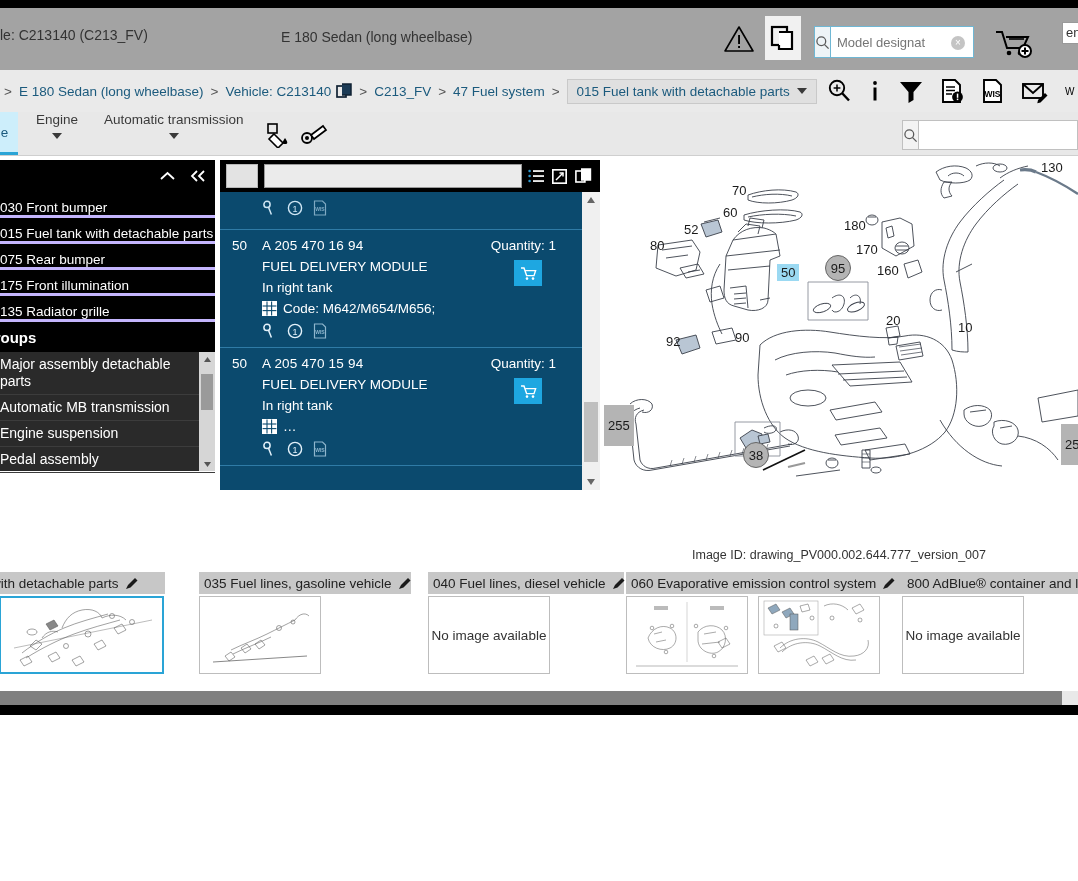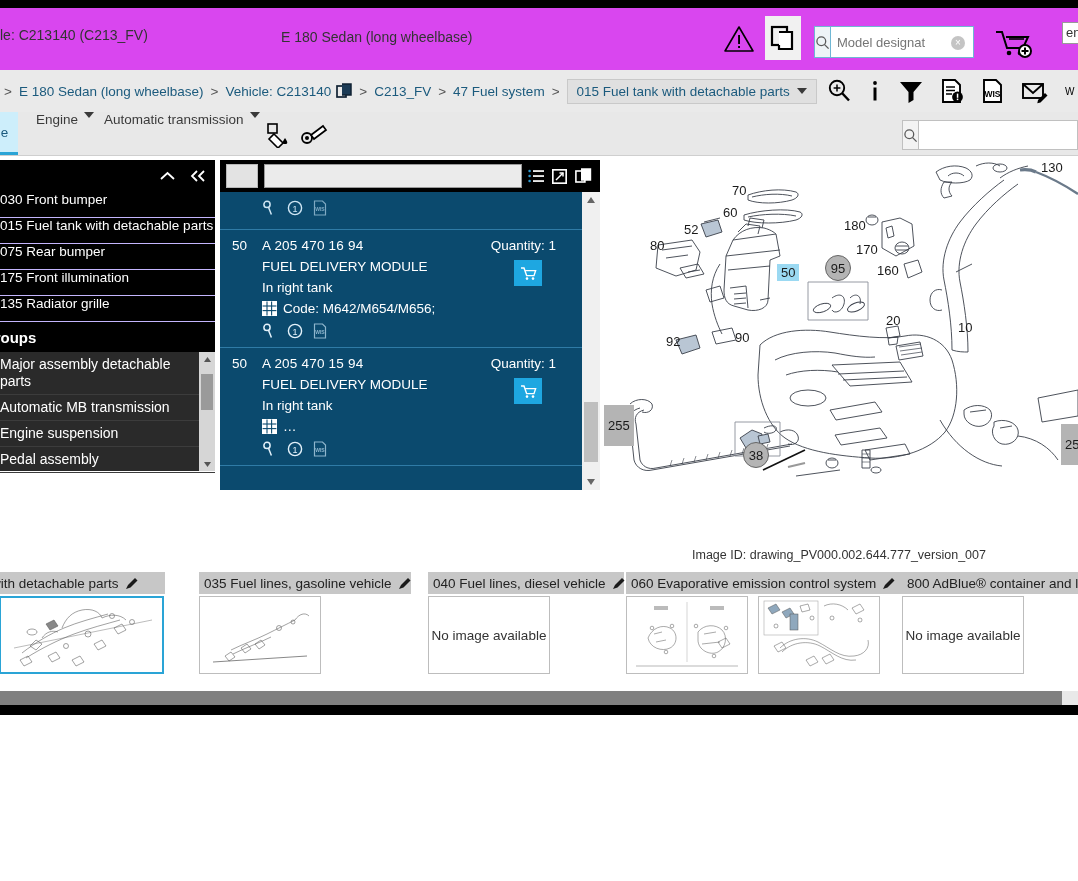--- a/index.html
+++ b/index.html
@@ -8,21 +8,21 @@
     background: #ffffff;
     font-family: "Liberation Sans", sans-serif;
     overflow: hidden;
   }
   #app { position: relative; width: 1078px; height: 881px; background: #ffffff; }
 
   
   .top-black { position:absolute; left:0; top:0; width:1078px; height:8px; background:#000; }
 
   
-  .header { position:absolute; left:0; top:8px; width:1078px; height:62px; background:#d946ef; }
+  .header { position:absolute; left:0; top:8px; width:1078px; height:62px; background:#a3a3a3; }
   .hdr-model { position:absolute; left:0; top:19px; font-size:14px; color:#333; white-space:nowrap; }
   .hdr-veh   { position:absolute; left:281px; top:21px; font-size:14px; color:#333; white-space:nowrap; }
   .warn-icon { position:absolute; left:722px; top:14px; width:34px; height:34px; }
   .copy-btn  { position:absolute; left:765px; top:8px; width:36px; height:44px;
                background:#f1f1f1; display:flex; align-items:center; justify-content:center; cursor:pointer; }
 
   .model-search { position:absolute; left:814px; top:18px; width:160px; height:32px;
                   border:1px solid #6fb7d4; display:flex; align-items:center; background:#fff; }
   .model-search .ms-ico { width:33px; height:30px; background:#eef4f7; border-right:1px solid #6fb7d4;
                           display:flex; align-items:center; justify-content:center; }
@@ -44,41 +44,41 @@
                 color:#1b5a7d; display:flex; align-items:center; gap:7px; cursor:pointer; }
   .crumb-icons { position:absolute; left:826px; top:0; height:42px; display:flex; align-items:center; gap:16px; }
   .crumb-icons .ci { cursor:pointer; display:flex; align-items:center; }
 
   
   .toolrow { position:absolute; left:0; top:112px; width:1078px; height:44px; background:#e8e8e8;
              border-bottom:1px solid #cfcfcf; }
   .tr-tab { position:absolute; left:0; top:0; height:43px; background:#cdeefb; padding:0 10px;
             display:flex; align-items:center; font-size:13.5px; color:#1b5a7d;
             border-bottom:3px solid #2aa4d6; cursor:pointer; }
-  .tr-menu { position:absolute; height:43px; display:flex; font-size:13.5px;
-             color:#3a3a3a; cursor:pointer; gap:6px; }
+  .tr-menu { position:absolute; height:43px; display:flex; align-items:center; font-size:13.5px;
+             color:#3a3a3a; cursor:pointer; gap:6px;flex-direction:column; }
   .caret { width:0;height:0;border-left:5px solid transparent;border-right:5px solid transparent;
            border-top:6px solid #3a3a3a; display:inline-block; }
   .tr-ico { position:absolute; top:10px; cursor:pointer; }
 
   .tool-search { position:absolute; left:902px; top:120px; width:176px; height:30px;
                  border:1px solid #c0c0c0; background:#fff; display:flex; align-items:center; }
   .tool-search .ts-ico { width:37px; height:28px; background:#f3f3f3; border-right:1px solid #c0c0c0;
                          display:flex; align-items:center; justify-content:center; }
   .tool-search input { flex:1; border:0; outline:0; background:transparent; font-size:13px;
                        font-family:"Liberation Sans", sans-serif; padding-left:6px; }
 
   
   .sidebar { position:absolute; left:0; top:160px; width:215px; height:327px; background:#fff; overflow:hidden; }
   .sb-head { height:32px; background:#000; color:#fff; display:flex; align-items:center;
              padding:0 8px 0 0; position:relative; }
   .sb-head .sb-ctrls { position:absolute; right:8px; display:flex; gap:13px; align-items:center; }
   .sb-list-a { background:#000; }
-  .sb-item { height:26px; display:flex; align-items:flex-start; color:#fff; font-size:13.5px;
-             border-bottom:1px solid #c4b5fd; padding-left:0; white-space:nowrap; cursor:pointer; }
+  .sb-item { height:26px; display:flex; align-items:flex-end; color:#fff; font-size:13.5px;
+             border-bottom:3px solid #c4b5fd; padding-left:0; white-space:nowrap; cursor:pointer; }
   .sb-sub-head { height:30px; background:#000; color:#fff; font-size:15px; font-weight:bold;
                  display:flex; align-items:center; position:relative; overflow:hidden; }
   .sb-sub-head span { position:absolute; left:-32px; white-space:nowrap; }
   .sb-list-b { position:relative; background:#2a2a2a; height:119px; }
   .sb-item2 { color:#fff; font-size:14px; border-bottom:1px solid #3c3c3c; padding:4px 16px 4px 0;
               line-height:17px; cursor:pointer; }
   .sb-scroll { position:absolute; right:0; top:0; width:16px; height:119px; background:#d6d6d6; }
   .sb-scroll .thumb { position:absolute; left:2px; top:22px; width:12px; height:36px; background:#9a9a9a; }
   .sb-arrow { position:absolute; left:0; width:16px; height:14px; display:flex; align-items:center; justify-content:center; }
 

